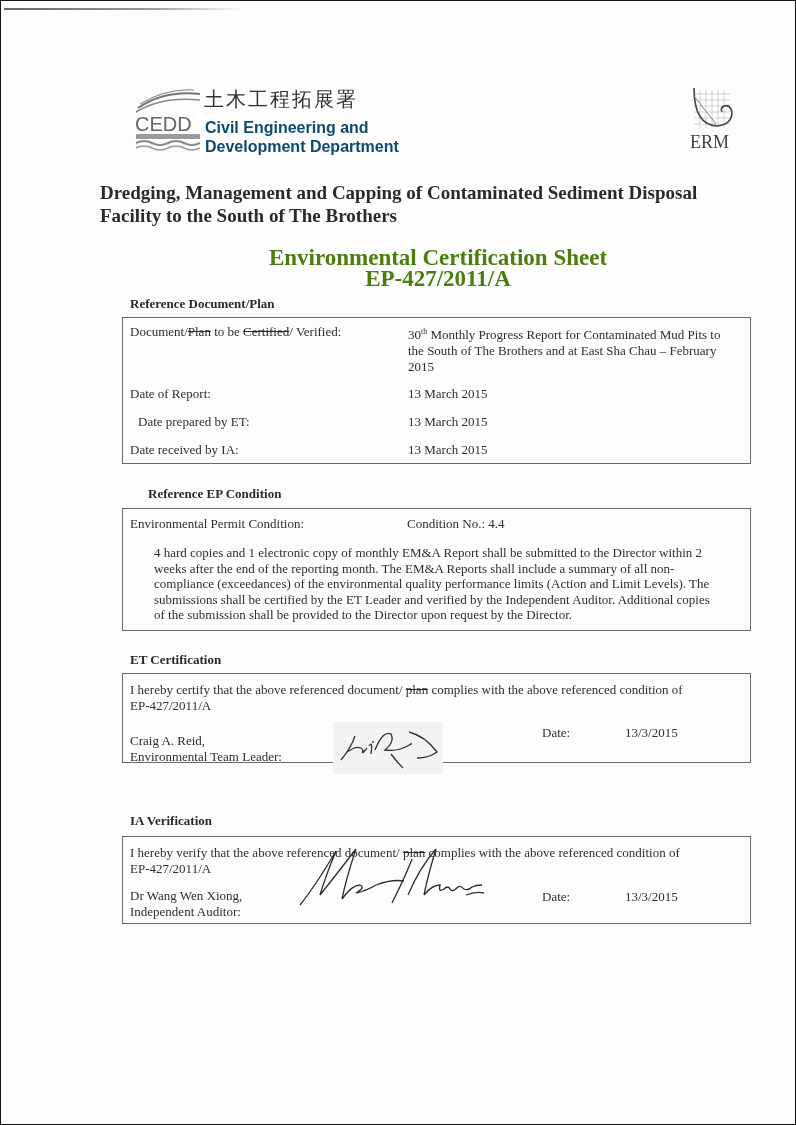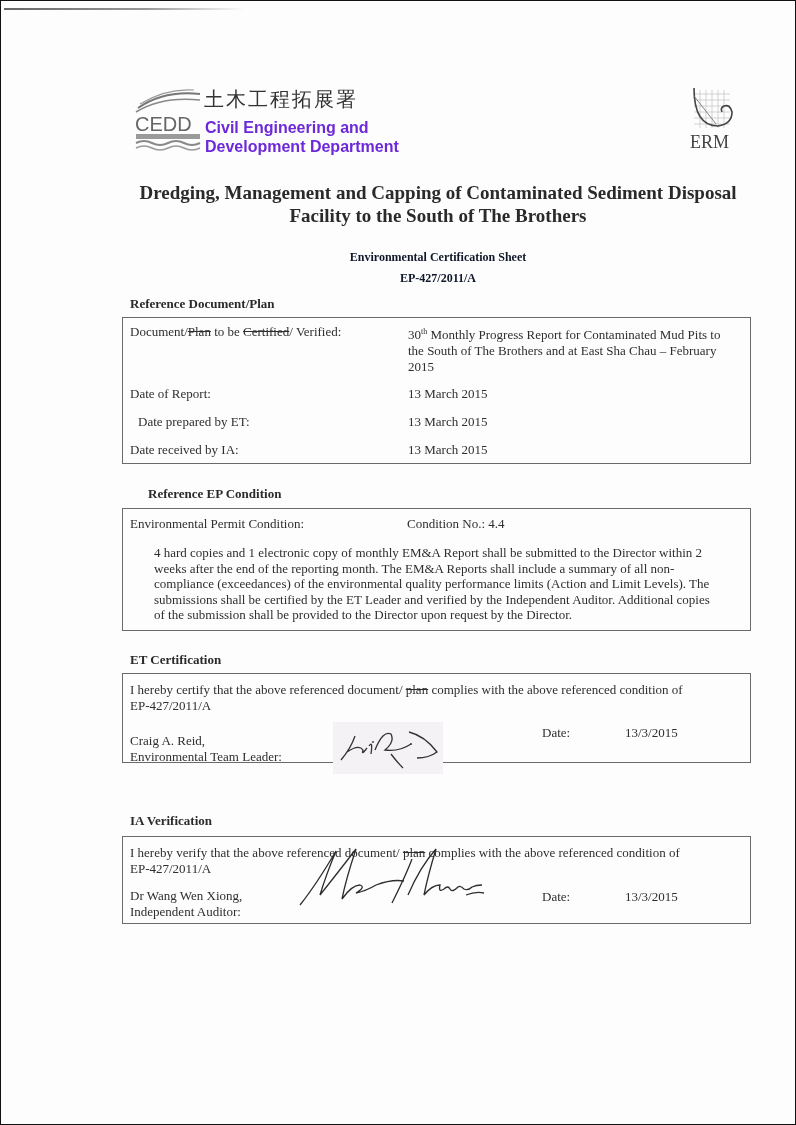--- a/index.html
+++ b/index.html
@@ -20,32 +20,32 @@
   .abs { position: absolute; }
 
   
   .cedd-logo { left: 134px; top: 86px; width: 70px; height: 66px; }
   .cedd-chinese {
     left: 204px; top: 86px; font-family: "DejaVu Sans", sans-serif;
     font-size: 20px; letter-spacing: 2px; color: #333; white-space: nowrap;
   }
   .cedd-name {
     left: 205px; top: 118px; font-family: "Liberation Sans", sans-serif;
-    font-weight: bold; font-size: 16px; line-height: 19px; color: #6d28d9;
+    font-weight: bold; font-size: 16px; line-height: 19px; color: #0c4a6e;
   }
   .erm-logo { left: 686px; top: 86px; width: 50px; height: 70px; }
 
   
   .project-title {
-    left: 100px; width: 676px; top: 181px; text-align: center;
+    left: 100px; width: 676px; top: 181px; text-align: left;
     font-weight: bold; font-size: 19px; line-height: 23px; color: #2a2a2a;
   }
   .sheet-title {
     left: 100px; width: 676px; top: 247px; text-align: center;
-    font-weight: bold; font-size: 12px; line-height: 21px; color: #0f172a;
+    font-weight: bold; font-size: 23px; line-height: 21px; color: #4d7c0f;
   }
 
   .section-label {
     font-weight: bold; font-size: 13px; color: #2a2a2a; white-space: nowrap;
   }
   .box {
     position: absolute; left: 122px; width: 629px;
     border: 1px solid #6a6a6a; box-sizing: border-box;
   }
   .txt { position: absolute; font-size: 13px; line-height: 16px; color: #2e2e2e; white-space: nowrap; }

